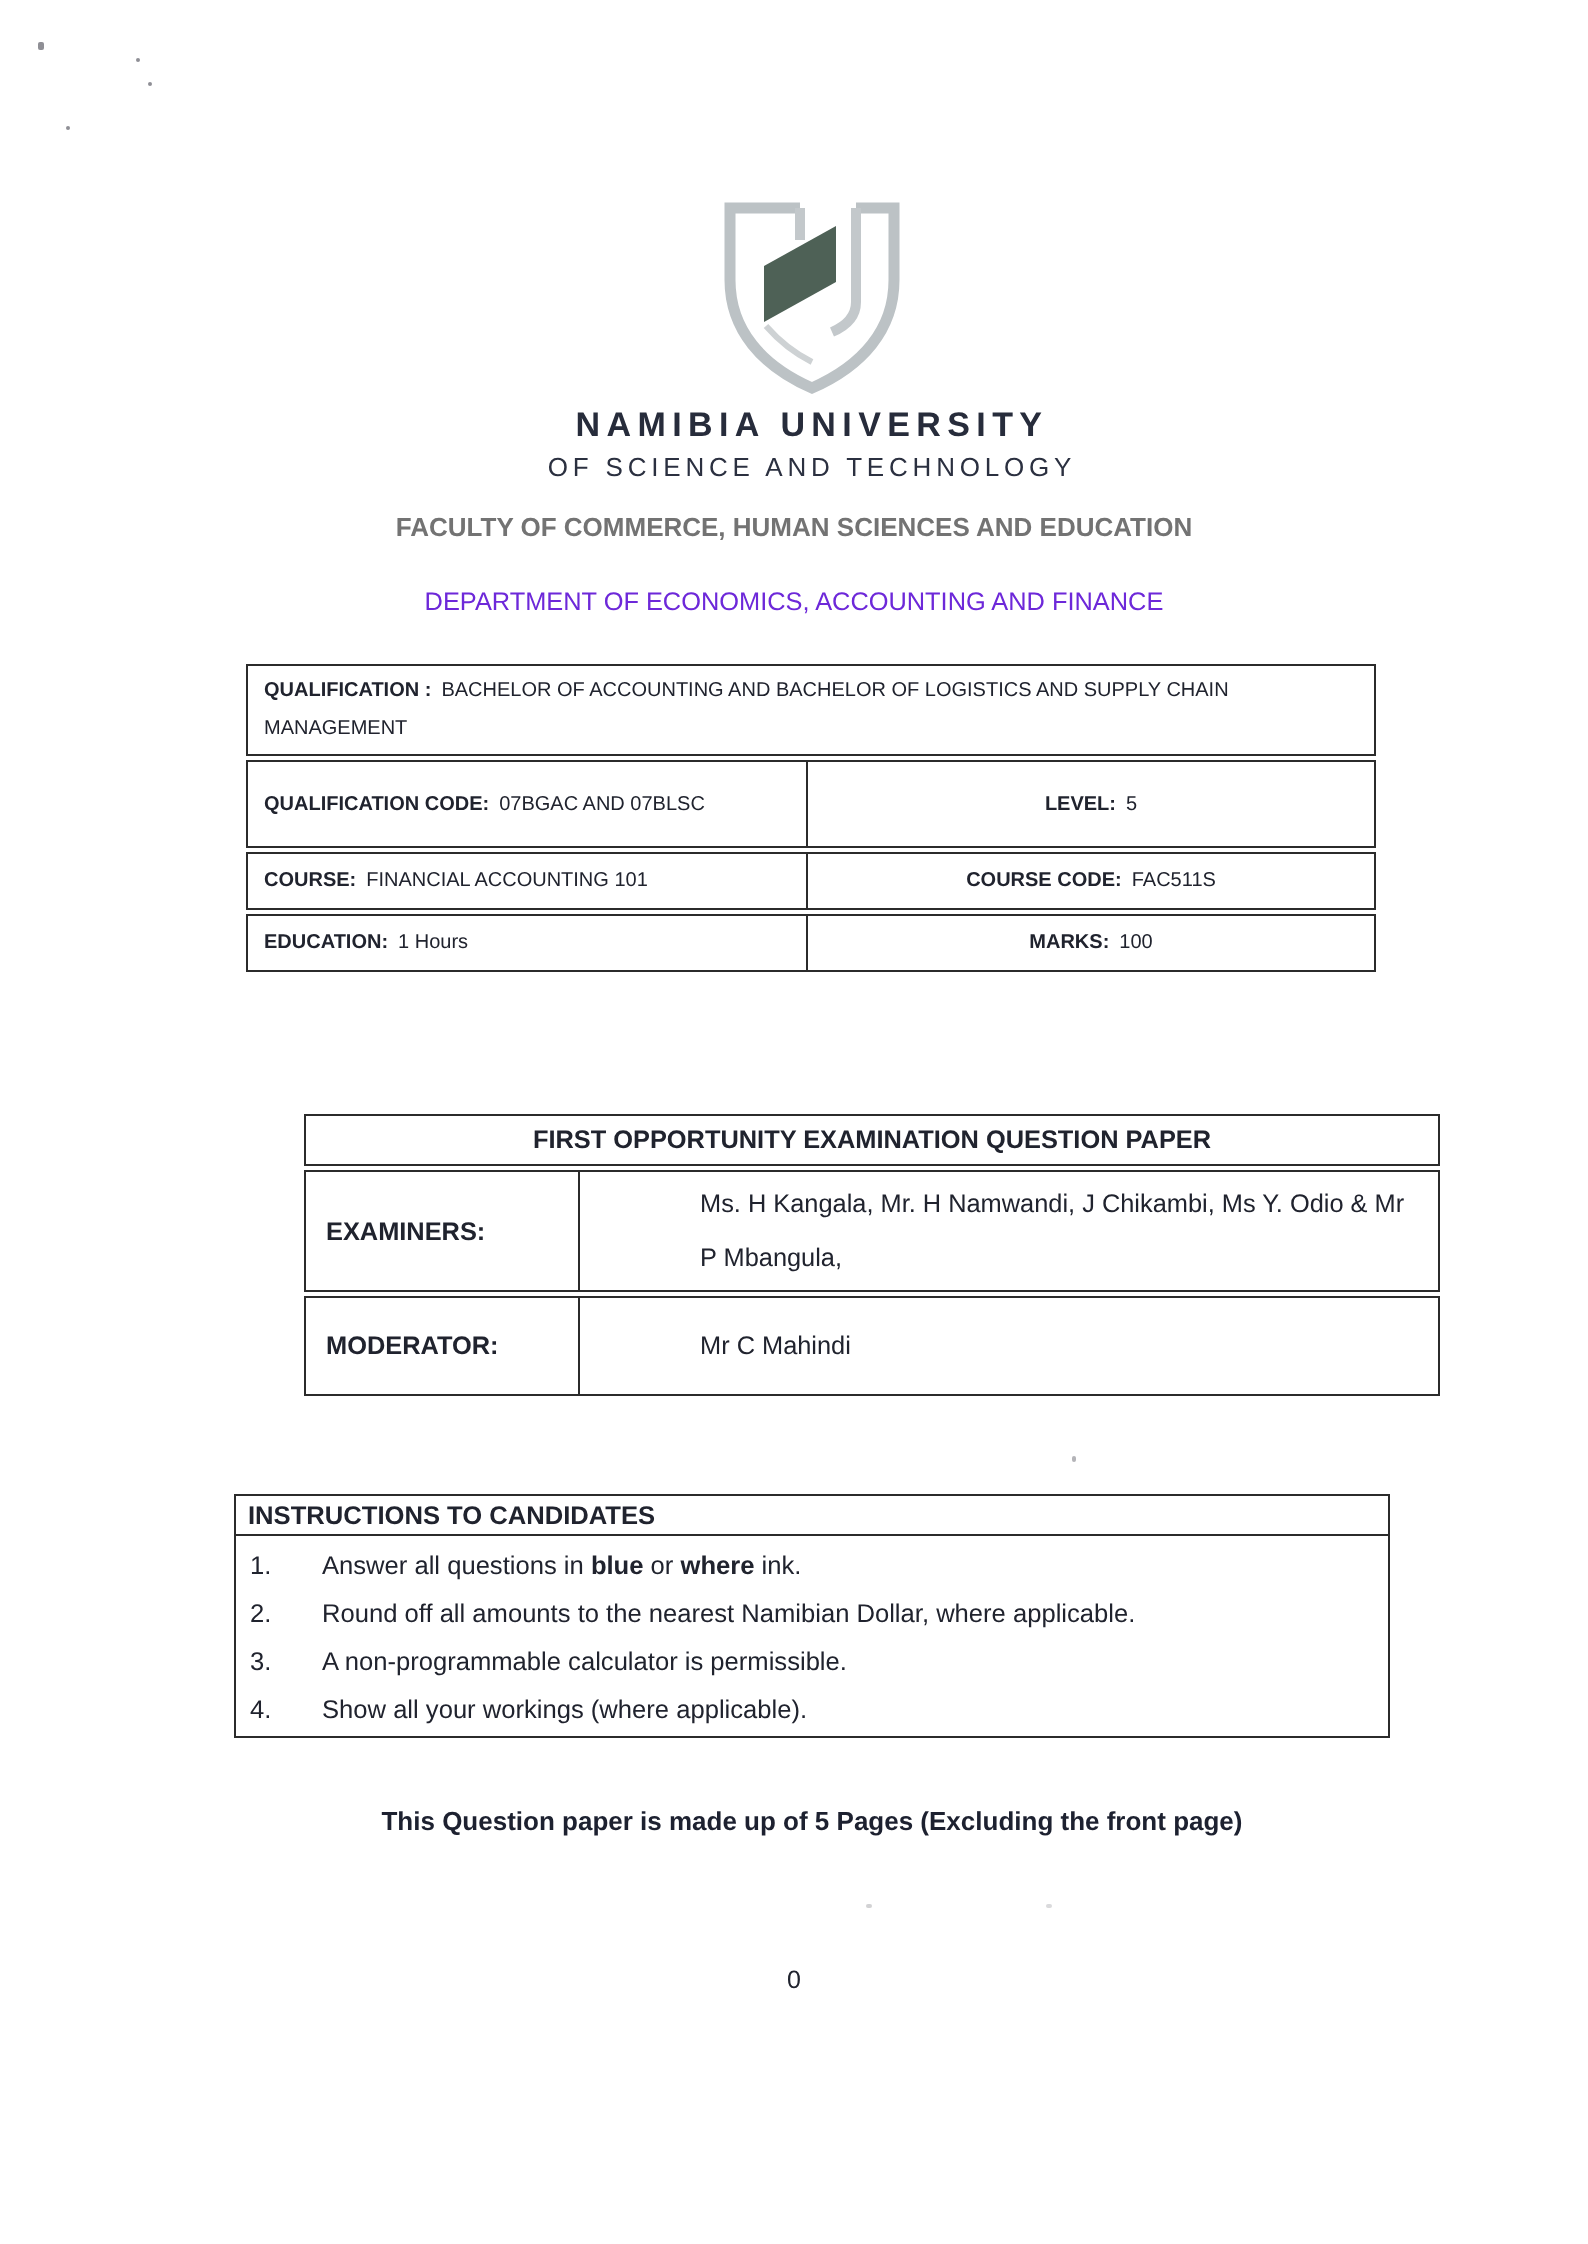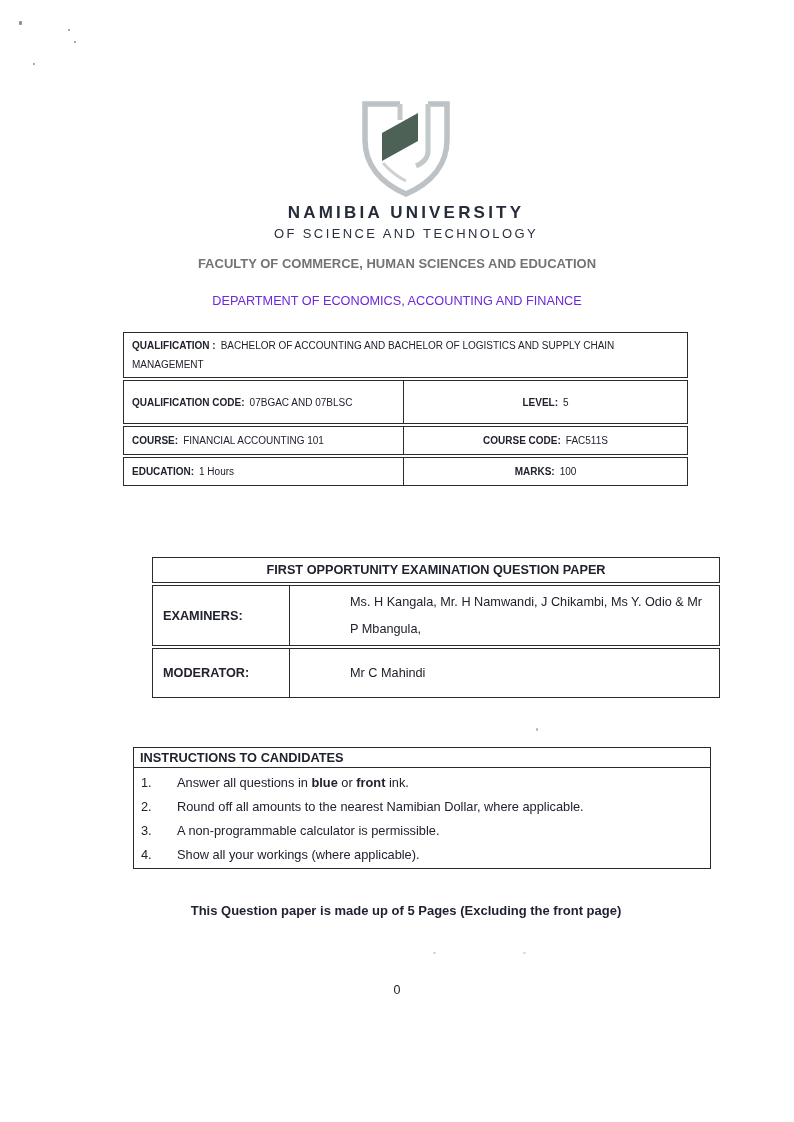--- a/index.html
+++ b/index.html
@@ -27,21 +27,21 @@
   .val{margin-left:5px;}
   
   .exam-table{position:absolute;left:120px;top:557px;width:568px;font-size:12.7px;padding-left:32px;}
   .exam-header{border:1.5px solid #2b2b2b;text-align:center;font-weight:bold;padding:5px 4px;box-sizing:border-box;}
   .exam-row{display:flex;border:1.5px solid #2b2b2b;margin-top:2px;box-sizing:border-box;gap:48px;}
   .exam-label{width:137px;border-right:1.4px solid #2b2b2b;font-weight:bold;padding:8px 10px;display:flex;align-items:center;box-sizing:border-box;}
   .exam-value{flex:1;padding:8px 12px;line-height:27px;display:flex;align-items:center;box-sizing:border-box;}
   .exam-row.examiners{height:61px;}
   .exam-row.moderator{height:50px;}
   
-  .instr-box{position:absolute;left:133px;top:747px;width:578px;height:122px;border:1.5px solid #2b2b2b;box-sizing:border-box;font-size:12.8px;}
+  .instr-box{position:absolute;left:117px;top:747px;width:578px;height:122px;border:1.5px solid #2b2b2b;box-sizing:border-box;font-size:12.8px;}
   .instr-header{font-weight:bold;padding:2px 6px;border-bottom:1.5px solid #2b2b2b;}
   .instr-list{padding-top:3px;}
   .instr-item{display:flex;line-height:24px;}
   .instr-num{width:43px;padding-left:7px;box-sizing:border-box;}
   .instr-text{flex:1;}
   
   .footer-note{top:903px;font-size:13px;font-weight:bold;color:#1d2130;}
   .page-number{top:983px;font-size:12.5px;}
   
   .speck{position:absolute;background:#6a6a72;border-radius:1px;opacity:.75;}
@@ -116,21 +116,21 @@
     <div class="exam-label">MODERATOR:</div>
     <div class="exam-value">Mr C Mahindi</div>
   </div>
 </div>
 
 <div class="instr-box">
   <div class="instr-header">INSTRUCTIONS TO CANDIDATES</div>
   <div class="instr-list">
     <div class="instr-item">
       <span class="instr-num">1.</span>
-      <span class="instr-text"><span>Answer all questions in </span><b>blue</b><span> or </span><b>front</b><span> ink.</span></span>
+      <span class="instr-text"><span>Answer all questions in </span><b>blue</b><span> or </span><b>where</b><span> ink.</span></span>
     </div>
     <div class="instr-item">
       <span class="instr-num">2.</span>
       <span class="instr-text">Round off all amounts to the nearest Namibian Dollar, where applicable.</span>
     </div>
     <div class="instr-item">
       <span class="instr-num">3.</span>
       <span class="instr-text">A non-programmable calculator is permissible.</span>
     </div>
     <div class="instr-item">

